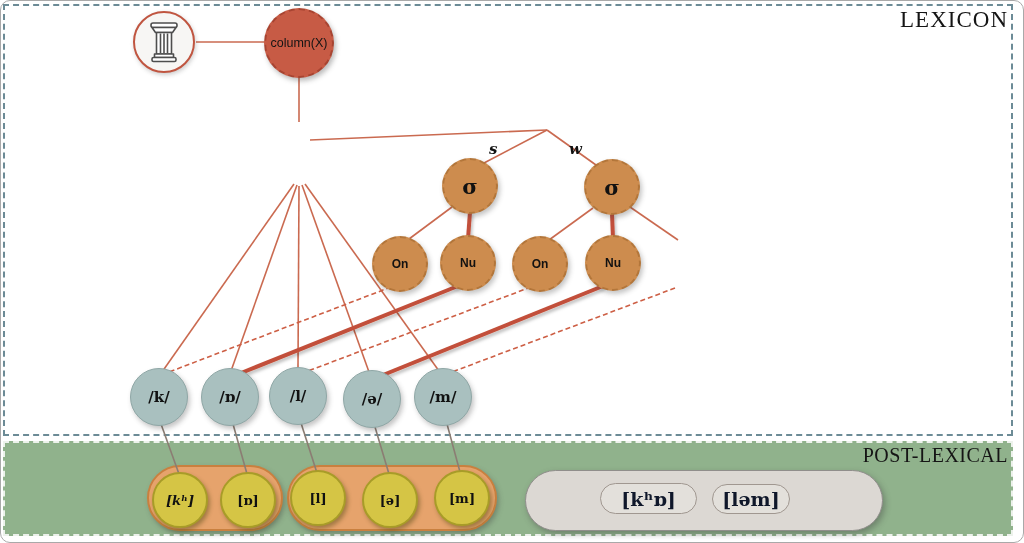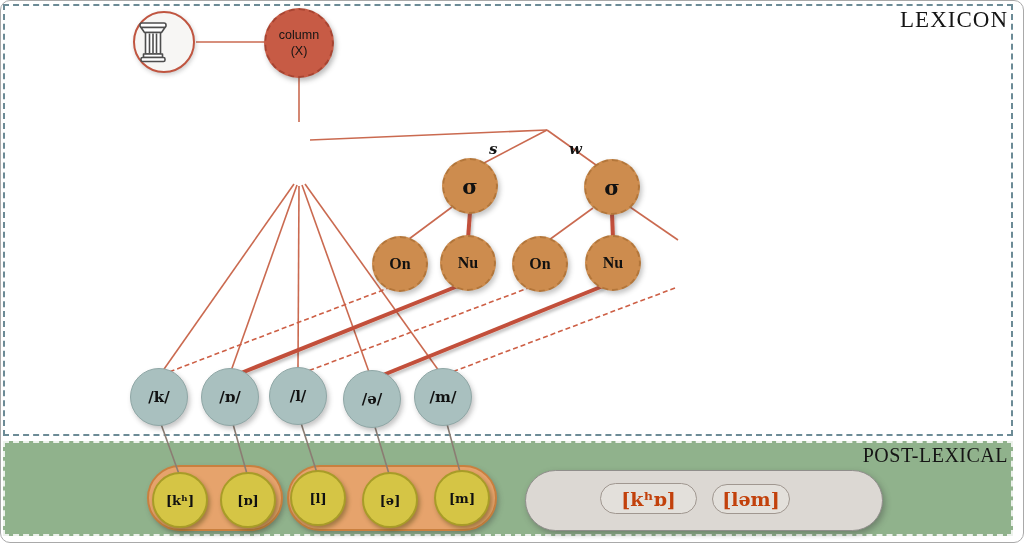--- a/index.html
+++ b/index.html
@@ -9,46 +9,46 @@
   .lexicon-box{position:absolute;left:3px;top:4px;width:1006px;height:428px;
          border:2px dashed #6c8b96;background:#ffffff;}
   .plband{position:absolute;left:3px;top:441px;width:1010px;height:95px;
          background:#90b28c;border:2px dashed #edf2ec;box-sizing:border-box;}
   .zone-label{position:absolute;color:#151515;z-index:40;}
   .lexicon-label{top:7px;right:16px;font-size:23px;letter-spacing:1px;}
   .pl-label{top:444px;right:16px;font-size:20px;letter-spacing:.5px;}
 
   svg.lines{position:absolute;left:0;top:0;z-index:10;}
 
-  .node{position:absolute;border-radius:50%;display:flex;flex-direction:column;
-        justify-content:center;text-align:center;box-sizing:border-box;z-index:20;}
+  .node{position:absolute;border-radius:50%;display:flex;
+        align-items:center;justify-content:center;text-align:center;box-sizing:border-box;z-index:20;}
   .node.red{width:70px;height:70px;background:#c75b45;border:2px dashed #a84431;
         box-shadow:2px 3px 5px rgba(60,60,60,.35);
         font-family:"Liberation Sans",sans-serif;font-size:12.5px;color:#141414;line-height:1.3;}
   .node.iconwrap{width:62px;height:62px;background:#f7f6f4;border:2px solid #c05540;
         box-shadow:1px 2px 4px rgba(60,60,60,.25);}
   .node.orange{width:56px;height:56px;background:#cd8c4e;border:2px dashed #b3763a;
         box-shadow:2px 3px 5px rgba(60,60,60,.3);color:#111;}
   .sigma-txt{font-size:21px;font-weight:700;font-family:"DejaVu Serif","Liberation Serif",serif;}
-  .cons-txt{font-size:16px;font-weight:700;font-family:Liberation Serif, serif;}
+  .cons-txt{font-size:12px;font-weight:700;font-family:Liberation Sans, sans-serif;}
   .node.blue{width:58px;height:58px;background:#a9c0bf;border:1.5px solid #8fa7a6;
         box-shadow:2px 3px 5px rgba(60,60,60,.3);color:#111;
         font-size:15px;font-weight:700;font-family:"DejaVu Serif","Liberation Serif",serif;}
   .node.yellow{width:56px;height:56px;background:#d5c545;border:2.5px solid #a89c28;
         box-shadow:2px 3px 4px rgba(80,70,20,.45);color:#111;
         font-size:13px;font-weight:700;font-family:"DejaVu Serif","Liberation Serif",serif;}
 
   .pill{position:absolute;box-sizing:border-box;z-index:5;}
   .pill.orangep{background:#e6a36c;border:2px solid #c9803f;border-radius:34px;
         box-shadow:2px 3px 5px rgba(60,60,60,.35);}
   .pill.grayp{background:#dcd8d3;border:1.5px solid #908e8b;border-radius:32px;
         box-shadow:2px 3px 6px rgba(60,60,60,.4);}
   .pill.inner{background:#e3e0db;border:1.5px solid #a09790;border-radius:17px;
         display:flex;align-items:center;justify-content:center;z-index:8;
-        font-family:"DejaVu Serif","Liberation Serif",serif;font-weight:700;font-size:19px;color:#c2410c;}
+        font-family:"DejaVu Serif","Liberation Serif",serif;font-weight:700;font-size:19px;color:#0f172a;}
 
   .sw{position:absolute;font-style:italic;font-weight:600;font-size:15px;z-index:25;
       font-family:"DejaVu Serif","Liberation Serif",serif;color:#111;}
 </style>
 </head>
 <body>
 
 <div class="stage">
 
   <div class="lexicon-box"></div>
@@ -162,21 +162,21 @@
   <div class="node blue" style="left:269px;top:367px;">
     <span>/l/</span>
   </div>
   <div class="node blue" style="left:343px;top:370px;">
     <span>/ə/</span>
   </div>
   <div class="node blue" style="left:414px;top:368px;">
     <span>/m/</span>
   </div>
 
-  <div class="node yellow" style="left:152px;top:472px;">
+  <div class="node yellow" style="left:152px;top:472px;font-style:italic;">
     <span>[kʰ]</span>
   </div>
   <div class="node yellow" style="left:220px;top:472px;">
     <span>[ɒ]</span>
   </div>
   <div class="node yellow" style="left:290px;top:470px;">
     <span>[l]</span>
   </div>
   <div class="node yellow" style="left:362px;top:472px;">
     <span>[ə]</span>

